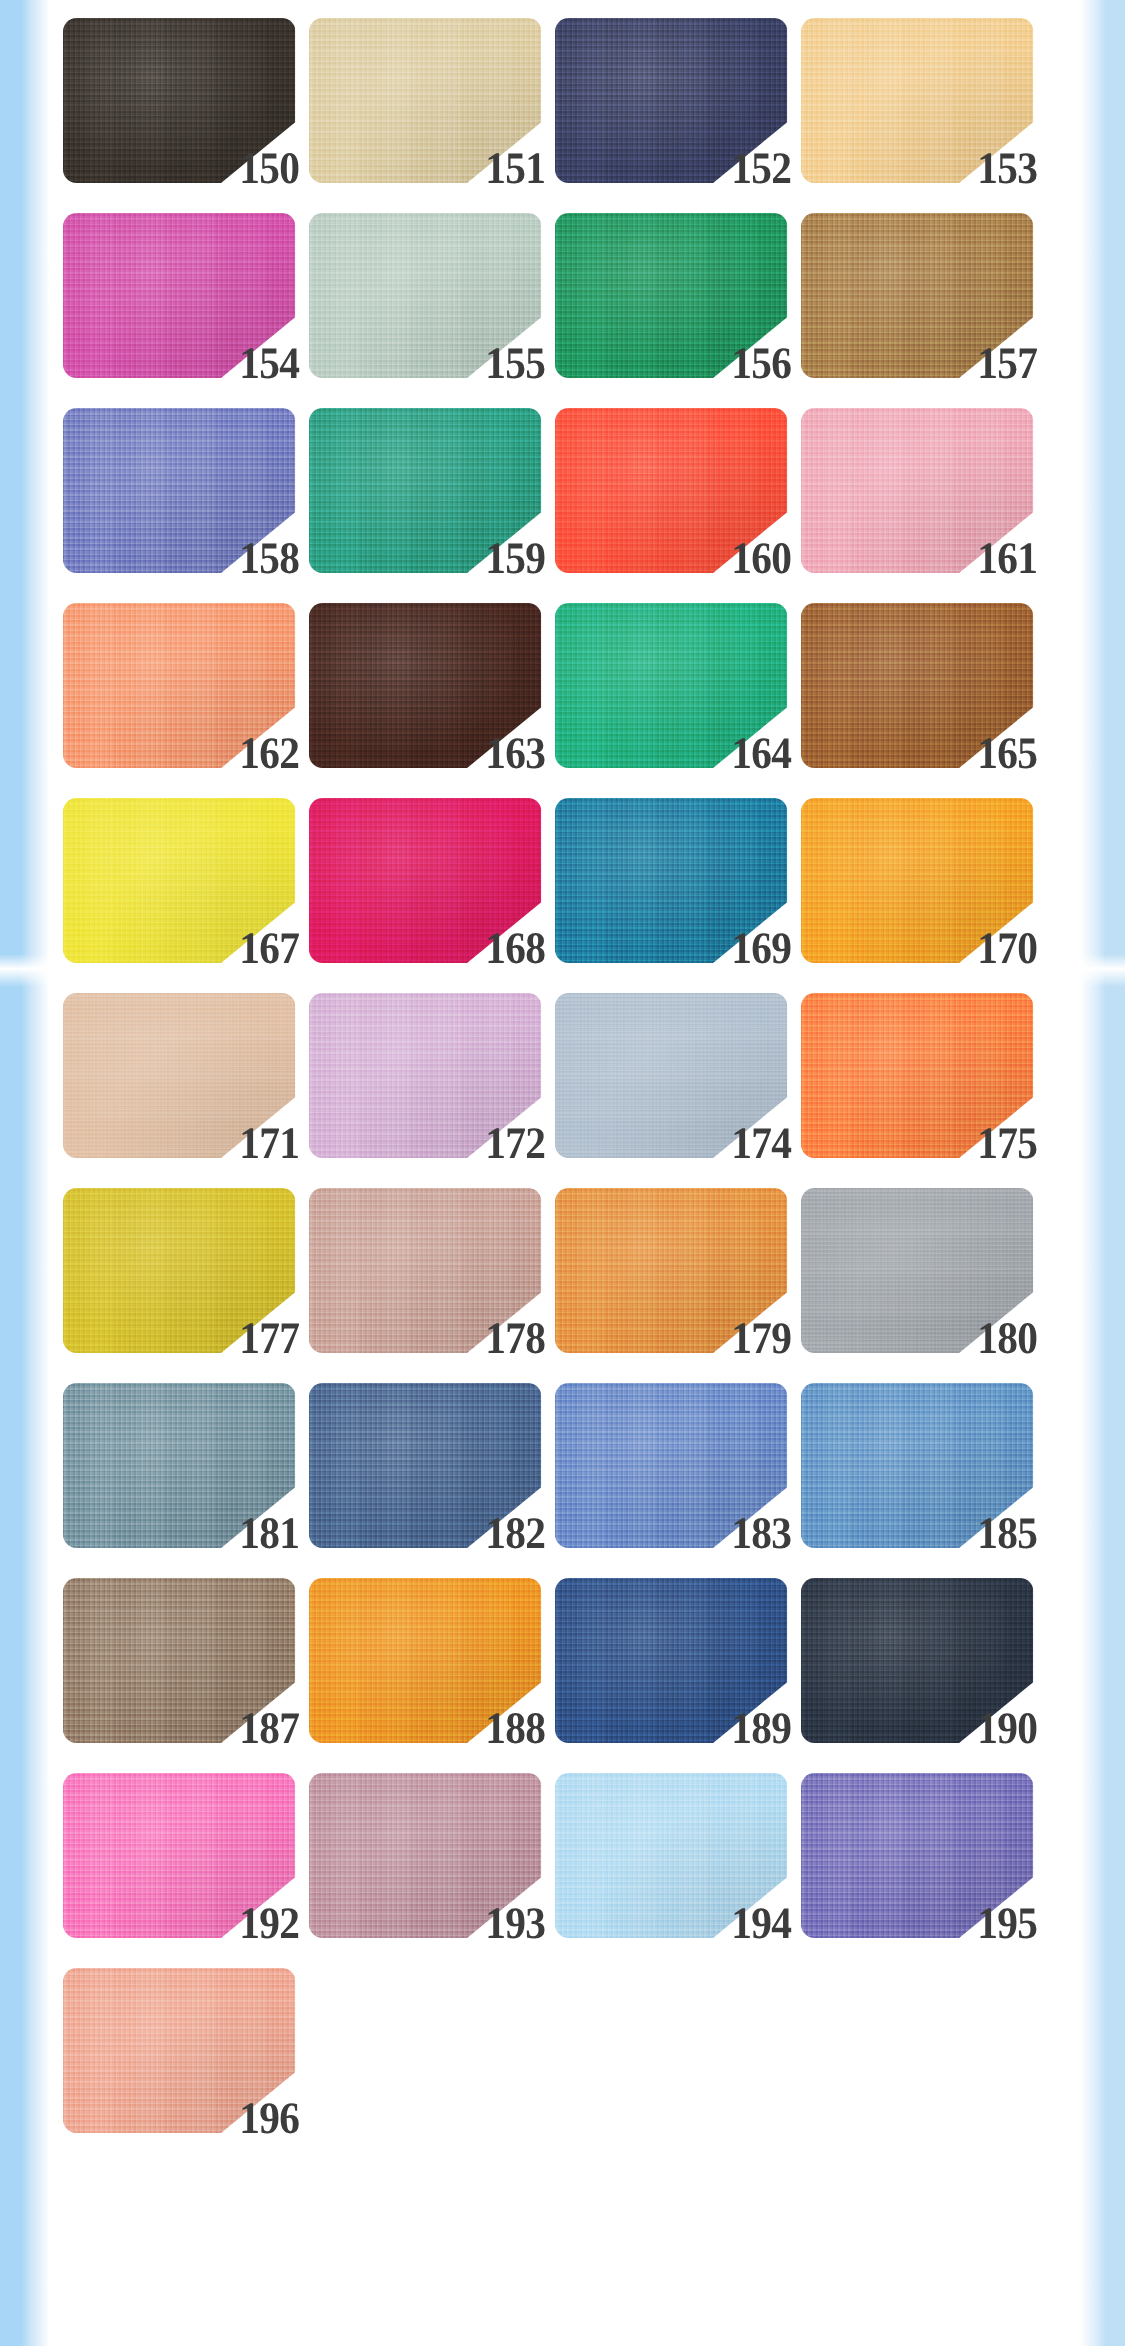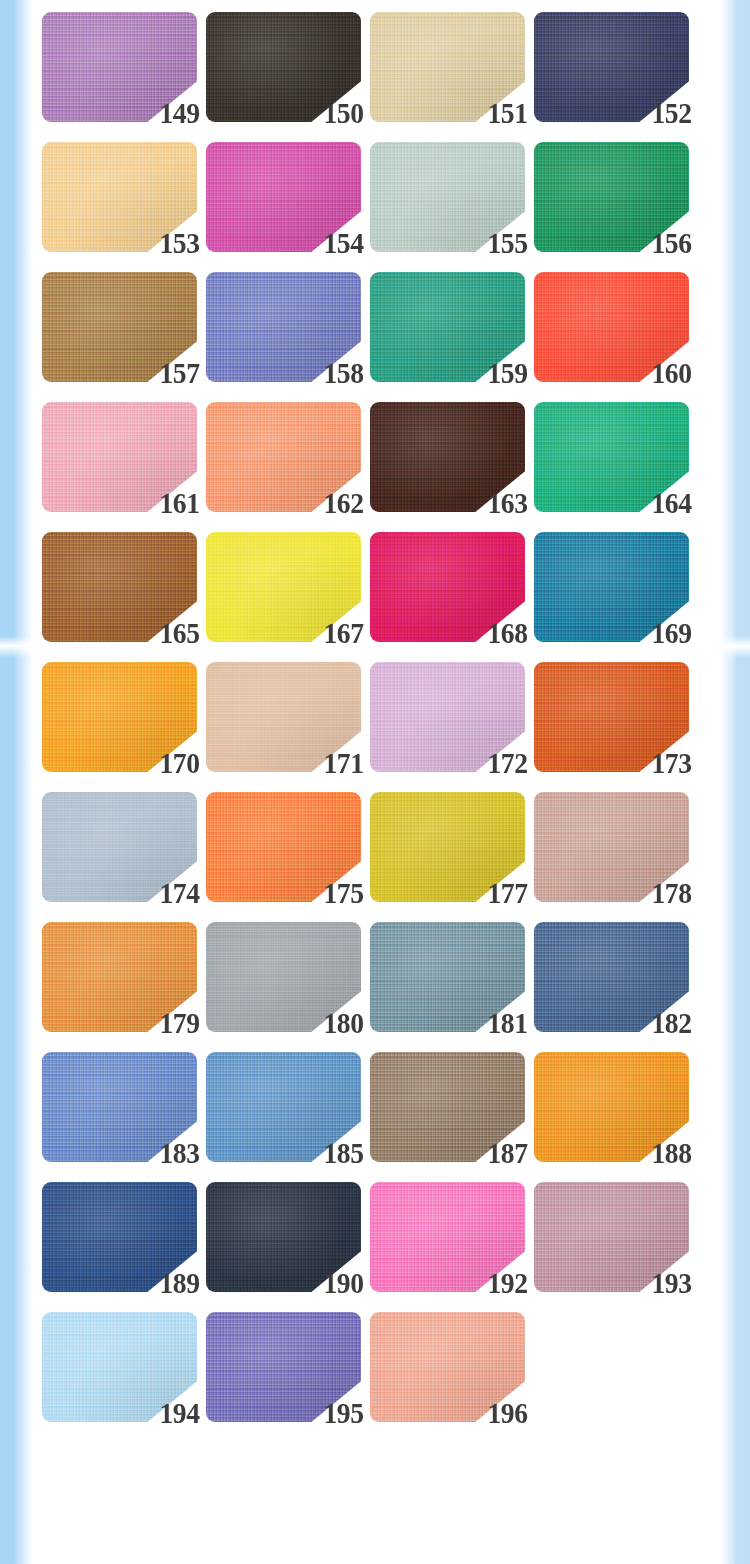--- a/index.html
+++ b/index.html
@@ -81,24 +81,20 @@
   }
 </style>
 </head>
 <body>
 
 <div id="page">
   <div class="edge left"></div>
   <div class="edge right"></div>
   <div id="grid">
       <div class="cell">
-        <div class="swatch" style="background-color: rgb(176, 132, 189);"></div>
-        <span class="num">149</span>
-      </div>
-      <div class="cell">
         <div class="swatch" style="background-color: rgb(60, 53, 47);"></div>
         <span class="num">150</span>
       </div>
       <div class="cell">
         <div class="swatch" style="background-color: rgb(223, 208, 168);"></div>
         <span class="num">151</span>
       </div>
       <div class="cell">
         <div class="swatch" style="background-color: rgb(62, 68, 104);"></div>
         <span class="num">152</span>
@@ -173,24 +169,20 @@
       </div>
       <div class="cell">
         <div class="swatch fine" style="background-color: rgb(227, 196, 171);"></div>
         <span class="num">171</span>
       </div>
       <div class="cell">
         <div class="swatch" style="background-color: rgb(216, 182, 216);"></div>
         <span class="num">172</span>
       </div>
       <div class="cell">
-        <div class="swatch" style="background-color: rgb(218, 97, 41);"></div>
-        <span class="num">173</span>
-      </div>
-      <div class="cell">
         <div class="swatch fine" style="background-color: rgb(182, 196, 210);"></div>
         <span class="num">174</span>
       </div>
       <div class="cell">
         <div class="swatch" style="background-color: rgb(251, 134, 71);"></div>
         <span class="num">175</span>
       </div>
       <div class="cell">
         <div class="swatch" style="background-color: rgb(216, 196, 51);"></div>
         <span class="num">177</span>

